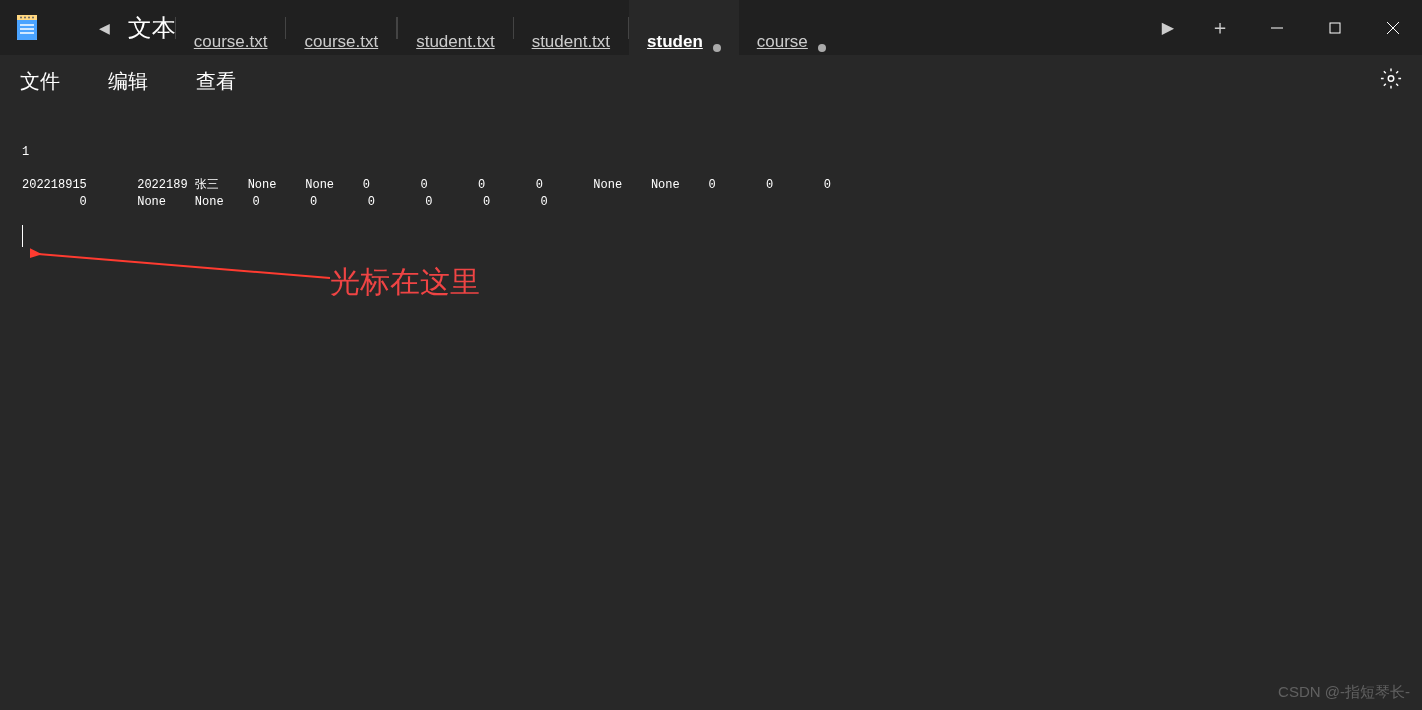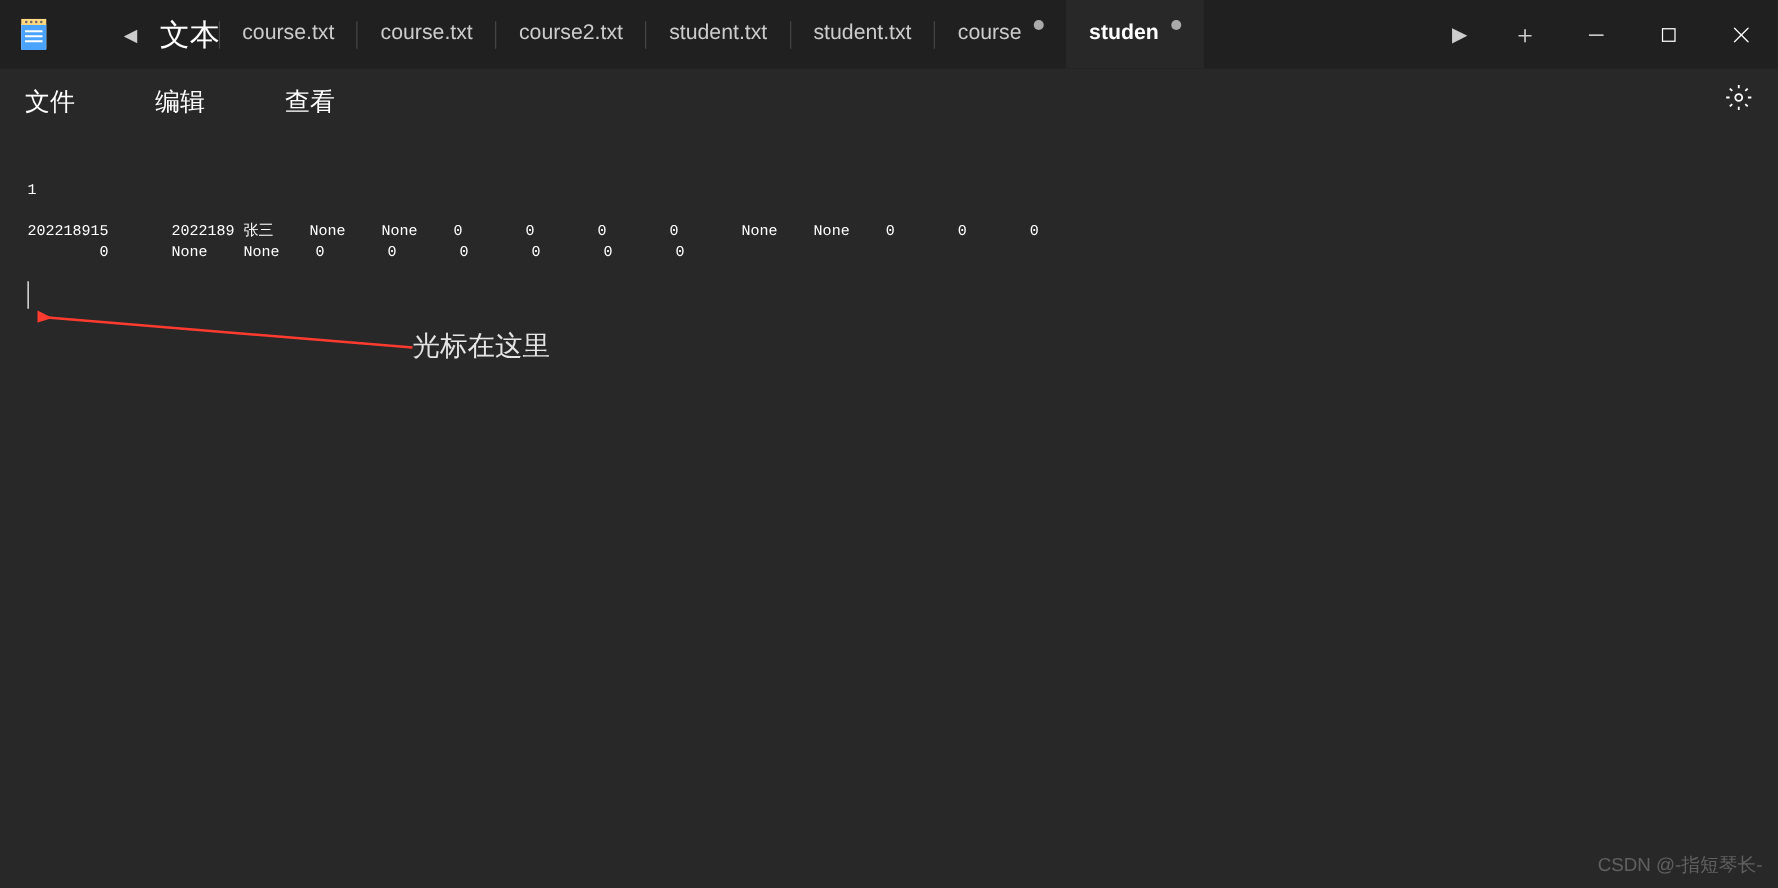--- a/index.html
+++ b/index.html
@@ -46,28 +46,29 @@
       font-size: 24px;
       padding: 0 8px;
       display: flex;
       align-items: center;
       white-space: nowrap;
       overflow: hidden;
       max-width: 55px;
     }
     .tab {
       display: flex;
-      align-items: flex-start;
-      padding: 16px 18px;
+      align-items: flex-end;
+      padding: 3px 18px;
       color: #cccccc;
       font-size: 17px;
       cursor: pointer;
       position: relative;
       white-space: nowrap;
       gap: 10px;
+      text-decoration: underline;
     }
     .tab.active {
       background: #282828;
       color: #ffffff;
       font-weight: 600;
     }
     .tab .dirty-dot {
       width: 8px;
       height: 8px;
       border-radius: 50%;
@@ -107,21 +108,21 @@
       justify-content: center;
       color: #ffffff;
       cursor: pointer;
     }
     .win-btn svg { stroke: #ffffff; fill: none; }
     .menubar {
       height: 52px;
       display: flex;
       align-items: center;
       padding-left: 20px;
-      gap: 64px;
+      gap: 48px;
       font-size: 20px;
       color: #ffffff;
       position: relative;
     }
     .menu-item { cursor: pointer; }
     .settings-icon {
       position: absolute;
       right: 20px;
       top: 50%;
       transform: translateY(-50%);
@@ -148,22 +149,22 @@
     .annotation-arrow {
       position: absolute;
       left: 30px;
       top: 248px;
       pointer-events: none;
     }
     .annotation-text {
       position: absolute;
       left: 330px;
       top: 262px;
-      color: #e5e5e5;
-      font-size: 22px;
+      color: #ef4444;
+      font-size: 30px;
       font-family: "Microsoft YaHei", sans-serif;
     }
     .watermark {
       position: absolute;
       right: 12px;
       bottom: 8px;
       color: rgba(200,200,200,0.35);
       font-size: 15px;
       font-family: "Microsoft YaHei", sans-serif;
     }
@@ -191,38 +192,35 @@
   <div class="tab-row">
     <div class="tab-sep"></div>
     <div class="tab">
         <span>course.txt</span>
       </div>
     <div class="tab-sep"></div>
     <div class="tab">
         <span>course.txt</span>
       </div>
     <div class="tab-sep"></div>
-    <div class="tab">
-        <span>course2.txt</span>
-      </div>
     <div class="tab-sep"></div>
     <div class="tab">
         <span>student.txt</span>
       </div>
     <div class="tab-sep"></div>
     <div class="tab">
         <span>student.txt</span>
       </div>
     <div class="tab-sep"></div>
-    <div class="tab">
-        <span>course</span>
-        <span class="dirty-dot"></span>
-      </div>
     <div class="tab active">
         <span>studen</span>
+        <span class="dirty-dot"></span>
+      </div>
+    <div class="tab">
+        <span>course</span>
         <span class="dirty-dot"></span>
       </div>
   </div>
   <div class="scroll-right">▶</div>
   <div class="new-tab">＋</div>
   <div class="win-controls">
     <div class="win-btn">
       <svg width="12" height="12">
           <line x1="0" y1="6" x2="12" y2="6" stroke-width="1"></line>
         </svg>

